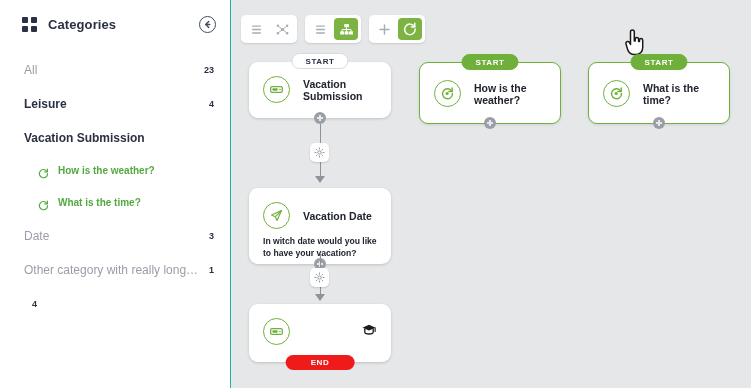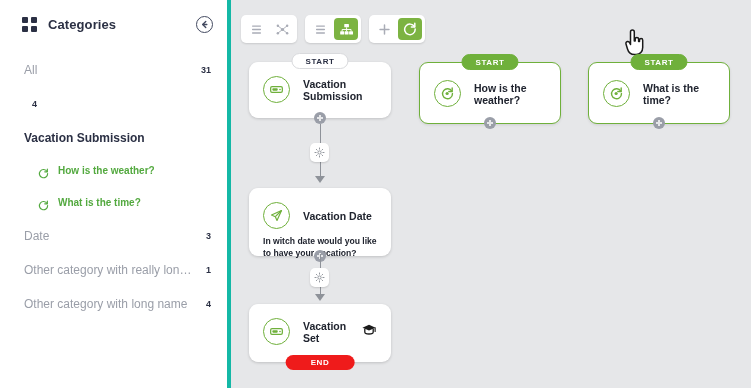--- a/index.html
+++ b/index.html
@@ -8,21 +8,21 @@
     overflow: hidden;
     font-family: "Liberation Sans", sans-serif;
     background: #ffffff;
   }
   #app { position: relative; width: 751px; height: 388px; display: flex; }
 
   
   .sidebar {
     width: 231px; height: 388px;
     background: #ffffff;
-    border-right: 4px solid #14b8a6;
+    border-right: 1px solid #14b8a6;
     position: relative;
     flex: 0 0 231px;
   }
   .sidebar-header {
     display: flex; align-items: center;
     height: 48px; padding: 0 14px 0 22px;
   }
   .grid-icon { width: 15px; height: 15px; display: grid;
     grid-template-columns: 6px 6px; grid-template-rows: 6px 6px; gap: 3px; }
   .grid-icon i { display: block; background: #2b3044; border-radius: 1px; }
@@ -151,25 +151,26 @@
           <path d="M6.4 1.6 L3 5 L6.4 8.4" fill="none" stroke="#434a60" stroke-width="1.5" stroke-linecap="round" stroke-linejoin="round"></path>
           <path d="M3.2 5 L7.6 5" stroke="#434a60" stroke-width="1.5" stroke-linecap="round"></path>
         </svg>
       </span>
     </div>
 
     <div class="cat-list">
 
       <div class="cat-row">
         <span class="cat-label">All</span>
-        <span class="cat-count">31</span>
+        <span class="cat-count">23</span>
       </div>
       <div class="sp-8"></div>
 
       <div class="cat-row bold">
+        <span class="cat-label">Leisure</span>
         <span class="cat-count">4</span>
       </div>
       <div class="sp-8"></div>
 
       <div class="cat-row bold">
         <span class="cat-label">Vacation Submission</span>
         <span class="cat-count"></span>
       </div>
 
       <div class="sp-6"></div>
@@ -201,21 +202,20 @@
       </div>
 
       <div class="sp-8"></div>
       <div class="cat-row">
         <span class="cat-label">Other category with really long name d ...</span>
         <span class="cat-count">1</span>
       </div>
 
       <div class="sp-8"></div>
       <div class="cat-row">
-        <span class="cat-label">Other category with long name</span>
         <span class="cat-count">4</span>
       </div>
 
     </div>
   </div>
 
   <div class="canvas">
 
     <div class="toolbar">
 
@@ -310,21 +310,21 @@
             <path d="M12.9 8 L14.6 8"></path>
           <path d="M3.4 3.4 L4.6 4.6"></path>
             <path d="M11.4 11.4 L12.6 12.6"></path>
           <path d="M12.6 3.4 L11.4 4.6"></path>
             <path d="M4.6 11.4 L3.4 12.6"></path>
         </g>
       </svg>
     </div>
     <div class="arrow-head" style="left:84px; top:176px;"></div>
 
-    <div class="node" style="left:18px; top:188px; width:142px; height:68px;">
+    <div class="node" style="left:18px; top:188px; width:142px; height:76px;">
       <div class="node-inner">
         <span class="node-icon">
           <svg width="15" height="15" viewBox="0 0 18 18">
             <path d="M15 3 L3 8.4 L7.6 10.4 L9.6 15 Z" fill="none" stroke="#6fb03b" stroke-width="1.4" stroke-linejoin="round"></path>
             <path d="M15 3 L7.6 10.4" fill="none" stroke="#6fb03b" stroke-width="1.4"></path>
           </svg>
         </span>
         <span class="node-title">Vacation Date</span>
       </div>
       <div class="node-sub" style="white-space: pre-line;">In witch date would you like
@@ -352,21 +352,20 @@
 
     <div class="node" style="left:18px; top:304px; width:142px; height:58px;">
       <div class="node-inner">
         <span class="node-icon">
           <svg width="15" height="15" viewBox="0 0 18 18">
             <rect x="2" y="5.5" width="14" height="7" rx="1.6" fill="none" stroke="#6fb03b" stroke-width="1.5"></rect>
             <rect x="4" y="7.6" width="6.5" height="2.8" rx="1" fill="#6fb03b"></rect>
             <circle cx="13.2" cy="9" r="1" fill="#6fb03b"></circle>
           </svg>
         </span>
-        <span class="node-title">Vacation Set</span>
         <span class="right-icon">
           <svg width="16" height="14" viewBox="0 0 18 16">
             <path d="M9 2 L16.5 5.3 L9 8.6 L1.5 5.3 Z" fill="#1a1a1a"></path>
             <path d="M4.2 6.7 L4.2 10.2 C4.2 11.6 6.4 12.6 9 12.6 C11.6 12.6 13.8 11.6 13.8 10.2 L13.8 6.7" fill="none" stroke="#1a1a1a" stroke-width="1.5"></path>
             <path d="M16 5.6 L16 9.6" stroke="#1a1a1a" stroke-width="1.3" stroke-linecap="round"></path>
           </svg>
         </span>
       </div>
       <div class="badge end-red">END</div>
     </div>

